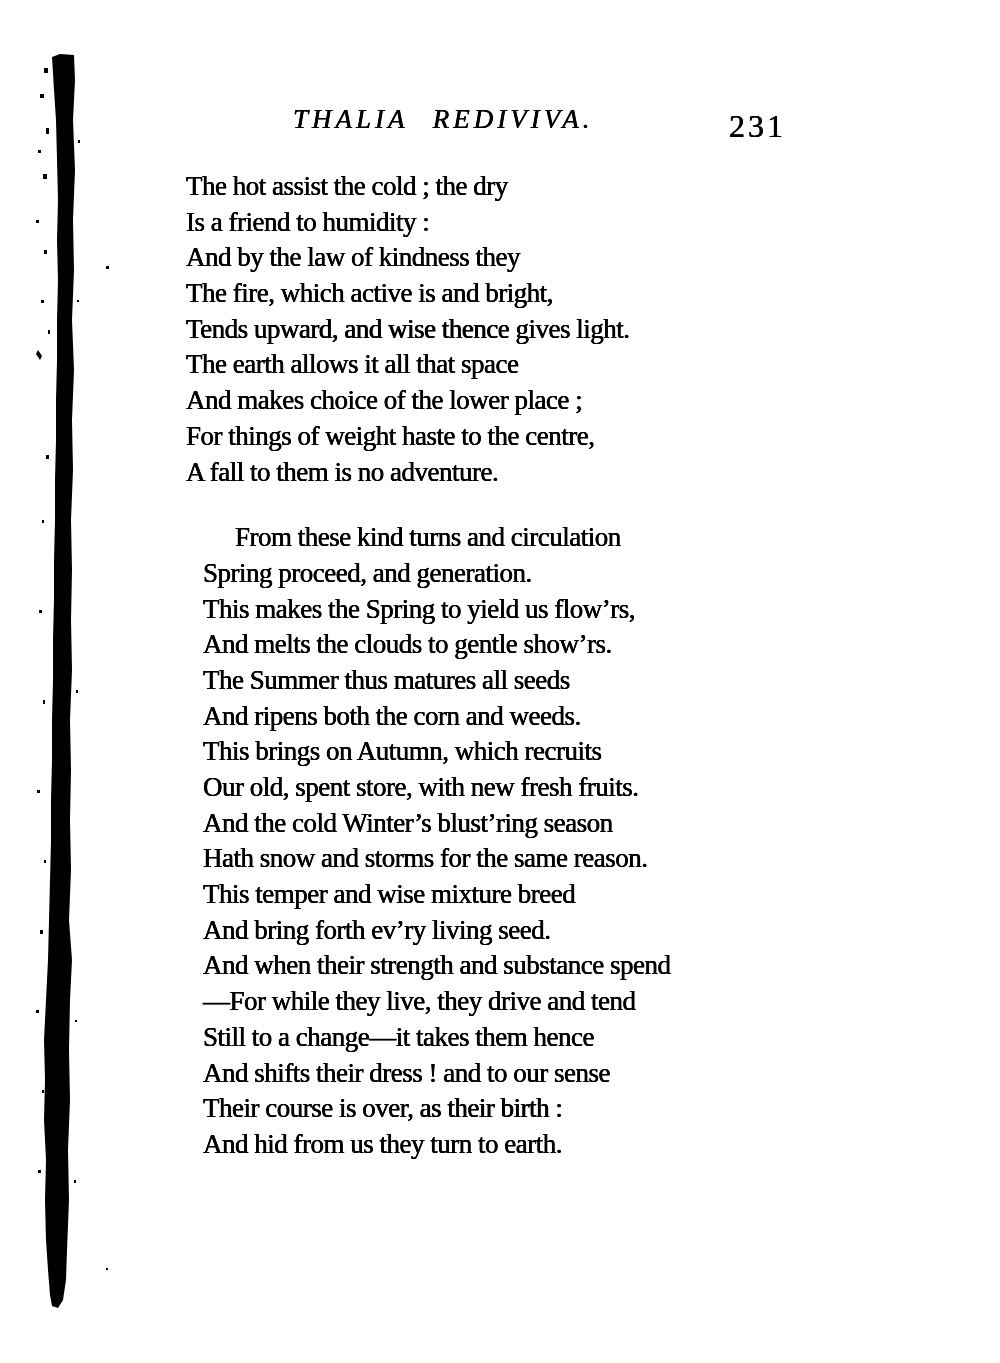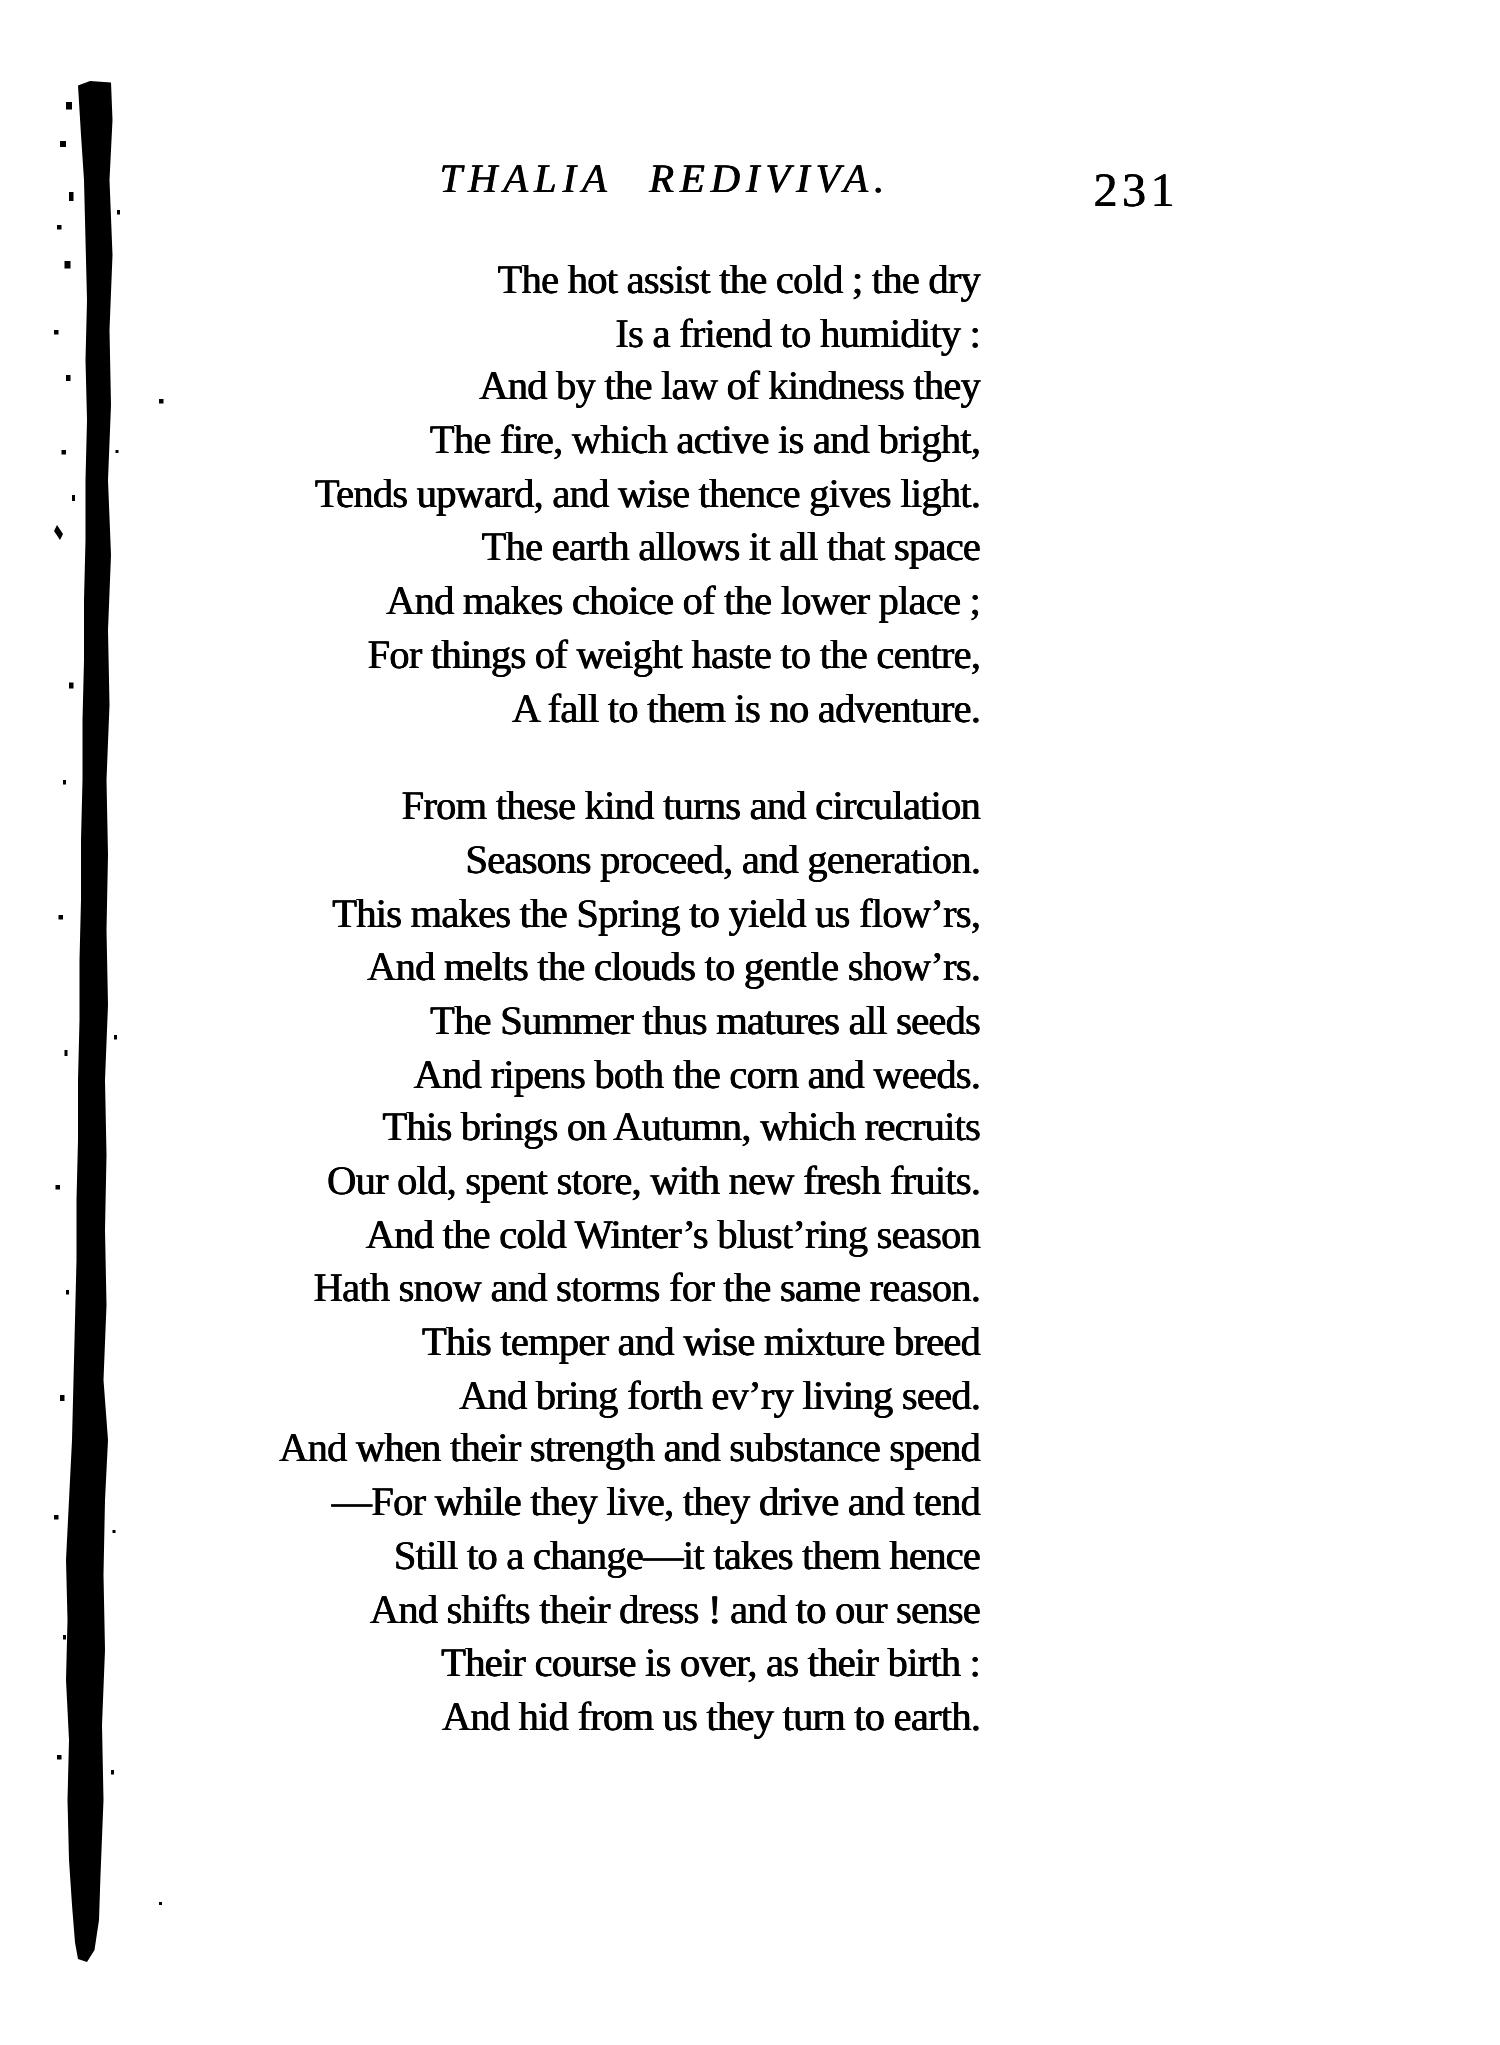--- a/index.html
+++ b/index.html
@@ -40,22 +40,22 @@
   }
   .poem {
     position: absolute;
     left: 186px;
     top: 169px;
     font-size: 27px;
     line-height: 35.7px;
     letter-spacing: -0.5px;
     white-space: nowrap;
   }
-  .stanza { margin: 0; text-align: right; }
-  .stanza + .stanza { margin-top: 30px; }
+  .stanza { margin: 0; }
+  .stanza + .stanza { margin-top: 30px; margin-left: 17px; }
   .poem-line { height: 35.7px; }
   .poem-line.indent { text-indent: 32px; }
 
   .scan-artifact {
     position: absolute;
     left: 0;
     top: 0;
   }
 </style>
 </head>
@@ -102,21 +102,21 @@
       <div class="poem-line">The fire, which active is and bright,</div>
       <div class="poem-line">Tends upward, and wise thence gives light.</div>
       <div class="poem-line">The earth allows it all that space</div>
       <div class="poem-line">And makes choice of the lower place ;</div>
       <div class="poem-line">For things of weight haste to the centre,</div>
       <div class="poem-line">A fall to them is no adventure.</div>
     </div>
 
     <div class="stanza">
       <div class="poem-line indent">From these kind turns and circulation</div>
-      <div class="poem-line">Seasons proceed, and generation.</div>
+      <div class="poem-line">Spring proceed, and generation.</div>
       <div class="poem-line">This makes the Spring to yield us flow’rs,</div>
       <div class="poem-line">And melts the clouds to gentle show’rs.</div>
       <div class="poem-line">The Summer thus matures all seeds</div>
       <div class="poem-line">And ripens both the corn and weeds.</div>
       <div class="poem-line">This brings on Autumn, which recruits</div>
       <div class="poem-line">Our old, spent store, with new fresh fruits.</div>
       <div class="poem-line">And the cold Winter’s blust’ring season</div>
       <div class="poem-line">Hath snow and storms for the same reason.</div>
       <div class="poem-line">This temper and wise mixture breed</div>
       <div class="poem-line">And bring forth ev’ry living seed.</div>

